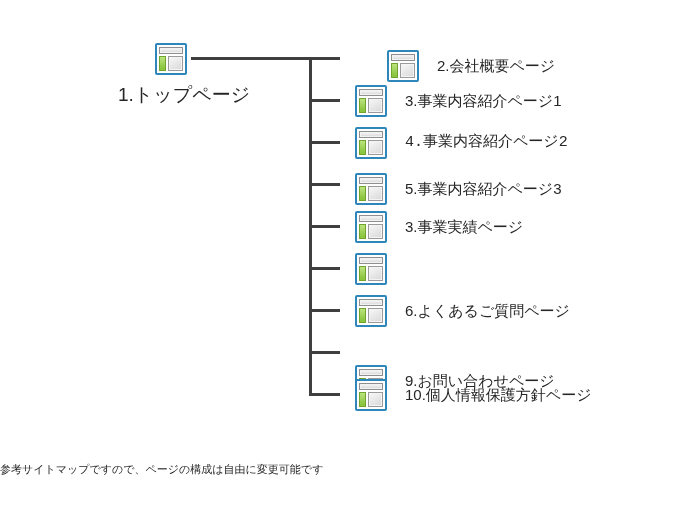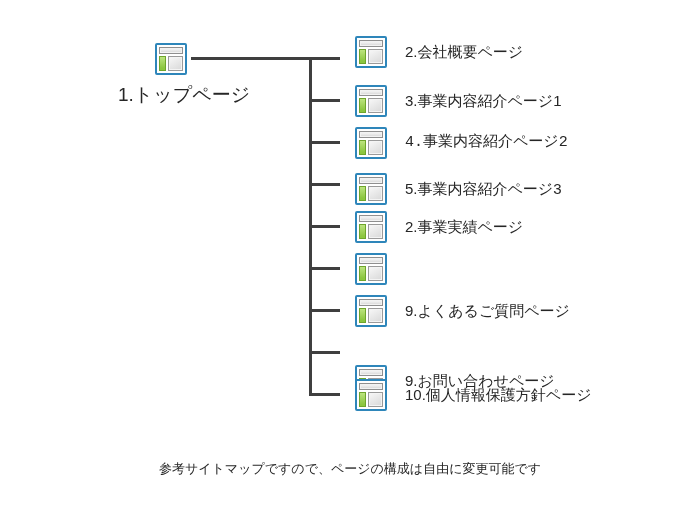--- a/index.html
+++ b/index.html
@@ -37,22 +37,22 @@
   }
 
   .root-icon{position:absolute;left:155px;top:43px;}
   .root-label{
     position:absolute;left:118px;top:86px;font-size:19px;line-height:18px;
     white-space:nowrap;
   }
   .child{position:absolute;left:355px;height:32px;display:flex;align-items:center;}
   .child-label{margin-left:18px;font-size:15px;line-height:32px;white-space:nowrap;}
   .caption{
-    position:absolute;left:0;right:0;top:459px;text-align:center;
-    font-size:13px;line-height:20px;white-space:nowrap;
+    position:absolute;left:0;right:0;top:459px;text-align:left;
+    font-size:11px;line-height:20px;white-space:nowrap;
   }
 </style>
 </head>
 <body>
 
 <div class="canvas">
 
   <span class="page-icon root-icon">
     <span class="pi-top"></span>
     <span class="pi-body">
@@ -66,21 +66,21 @@
   <div class="v-line" style="left:309px;top:57px;height:339px;"></div>
   <div class="h-line" style="left:310px;top:99px;width:30px;"></div>
   <div class="h-line" style="left:310px;top:141px;width:30px;"></div>
   <div class="h-line" style="left:310px;top:183px;width:30px;"></div>
   <div class="h-line" style="left:310px;top:225px;width:30px;"></div>
   <div class="h-line" style="left:310px;top:267px;width:30px;"></div>
   <div class="h-line" style="left:310px;top:309px;width:30px;"></div>
   <div class="h-line" style="left:310px;top:351px;width:30px;"></div>
   <div class="h-line" style="left:310px;top:393px;width:30px;"></div>
 
-  <div class="child" style="top:36px;">
+  <div class="child" style="top:50px;margin-left:32px;">
     <span class="page-icon">
       <span class="pi-top"></span>
       <span class="pi-body">
         <span class="pi-nav"></span>
         <span class="pi-content"></span>
       </span>
     </span>
     <span class="child-label">2.会社概要ページ</span>
   </div>
 
@@ -118,42 +118,42 @@
   </div>
 
   <div class="child" style="top:211px;">
     <span class="page-icon">
       <span class="pi-top"></span>
       <span class="pi-body">
         <span class="pi-nav"></span>
         <span class="pi-content"></span>
       </span>
     </span>
-    <span class="child-label">2.事業実績ページ</span>
+    <span class="child-label">3.事業実績ページ</span>
   </div>
 
   <div class="child" style="top:253px;">
     <span class="page-icon">
       <span class="pi-top"></span>
       <span class="pi-body">
         <span class="pi-nav"></span>
         <span class="pi-content"></span>
       </span>
     </span>
   </div>
 
   <div class="child" style="top:295px;">
     <span class="page-icon">
       <span class="pi-top"></span>
       <span class="pi-body">
         <span class="pi-nav"></span>
         <span class="pi-content"></span>
       </span>
     </span>
-    <span class="child-label">9.よくあるご質問ページ</span>
+    <span class="child-label">6.よくあるご質問ページ</span>
   </div>
 
   <div class="child" style="top:337px;margin-top:28px;">
     <span class="page-icon">
       <span class="pi-top"></span>
       <span class="pi-body">
         <span class="pi-nav"></span>
         <span class="pi-content"></span>
       </span>
     </span>

